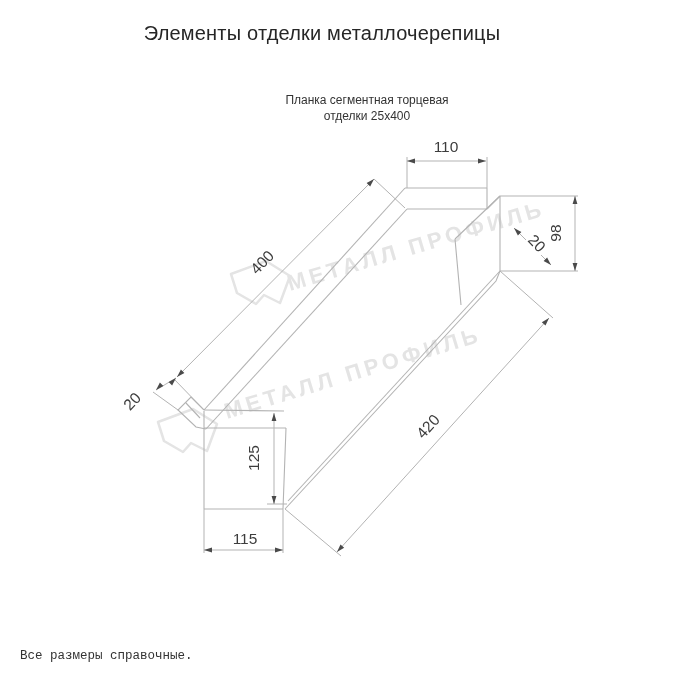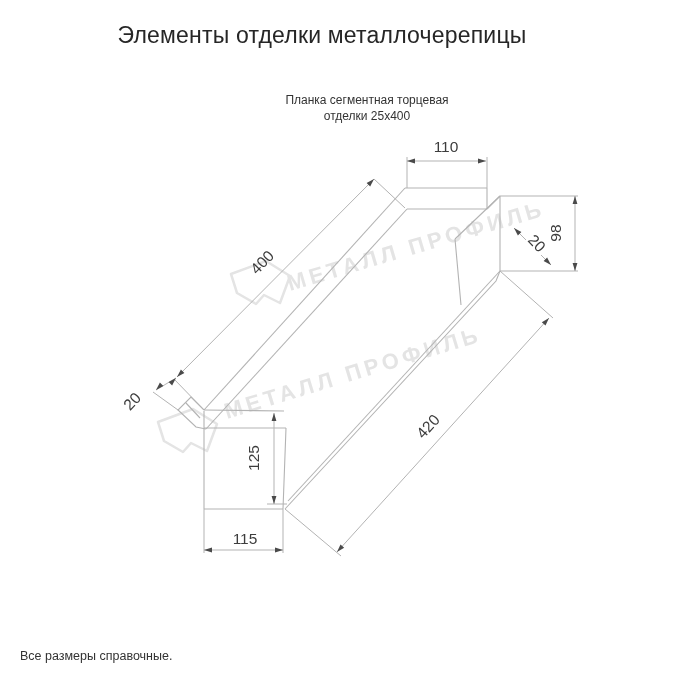--- a/index.html
+++ b/index.html
@@ -2,29 +2,29 @@
 <html><head>
 <meta charset="utf-8">
 <style>
   html,body{margin:0;padding:0;background:#ffffff;}
   body{
     width:700px;height:700px;position:relative;overflow:hidden;
     font-family:"Liberation Sans", sans-serif;
   }
   .page-title{
     position:absolute;top:22px;left:0;width:644px;
-    text-align:center;font-size:23px;color:#262626;letter-spacing:.2px;
+    text-align:center;font-size:20px;color:#262626;letter-spacing:.2px;
   }
   .drawing-subtitle{
     position:absolute;top:92px;left:17px;width:700px;
     text-align:center;font-size:12px;line-height:1.35;color:#333333;
   }
   .footer-notes{
     position:absolute;left:20px;top:648px;width:660px;
-    font-size:12.5px;line-height:1.42;color:#333333;
+    font-size:12.5px;line-height:1.42;color:#333333;font-family:Liberation Mono, monospace;
   }
   svg{position:absolute;left:0;top:0;}
   .dim-label{font-size:15.5px;}
   .wm-text{font-size:22px;font-weight:bold;letter-spacing:4px;}
 </style>
 </head>
 <body>
 
 <div class="page-title">Элементы отделки металлочерепицы</div>
 

